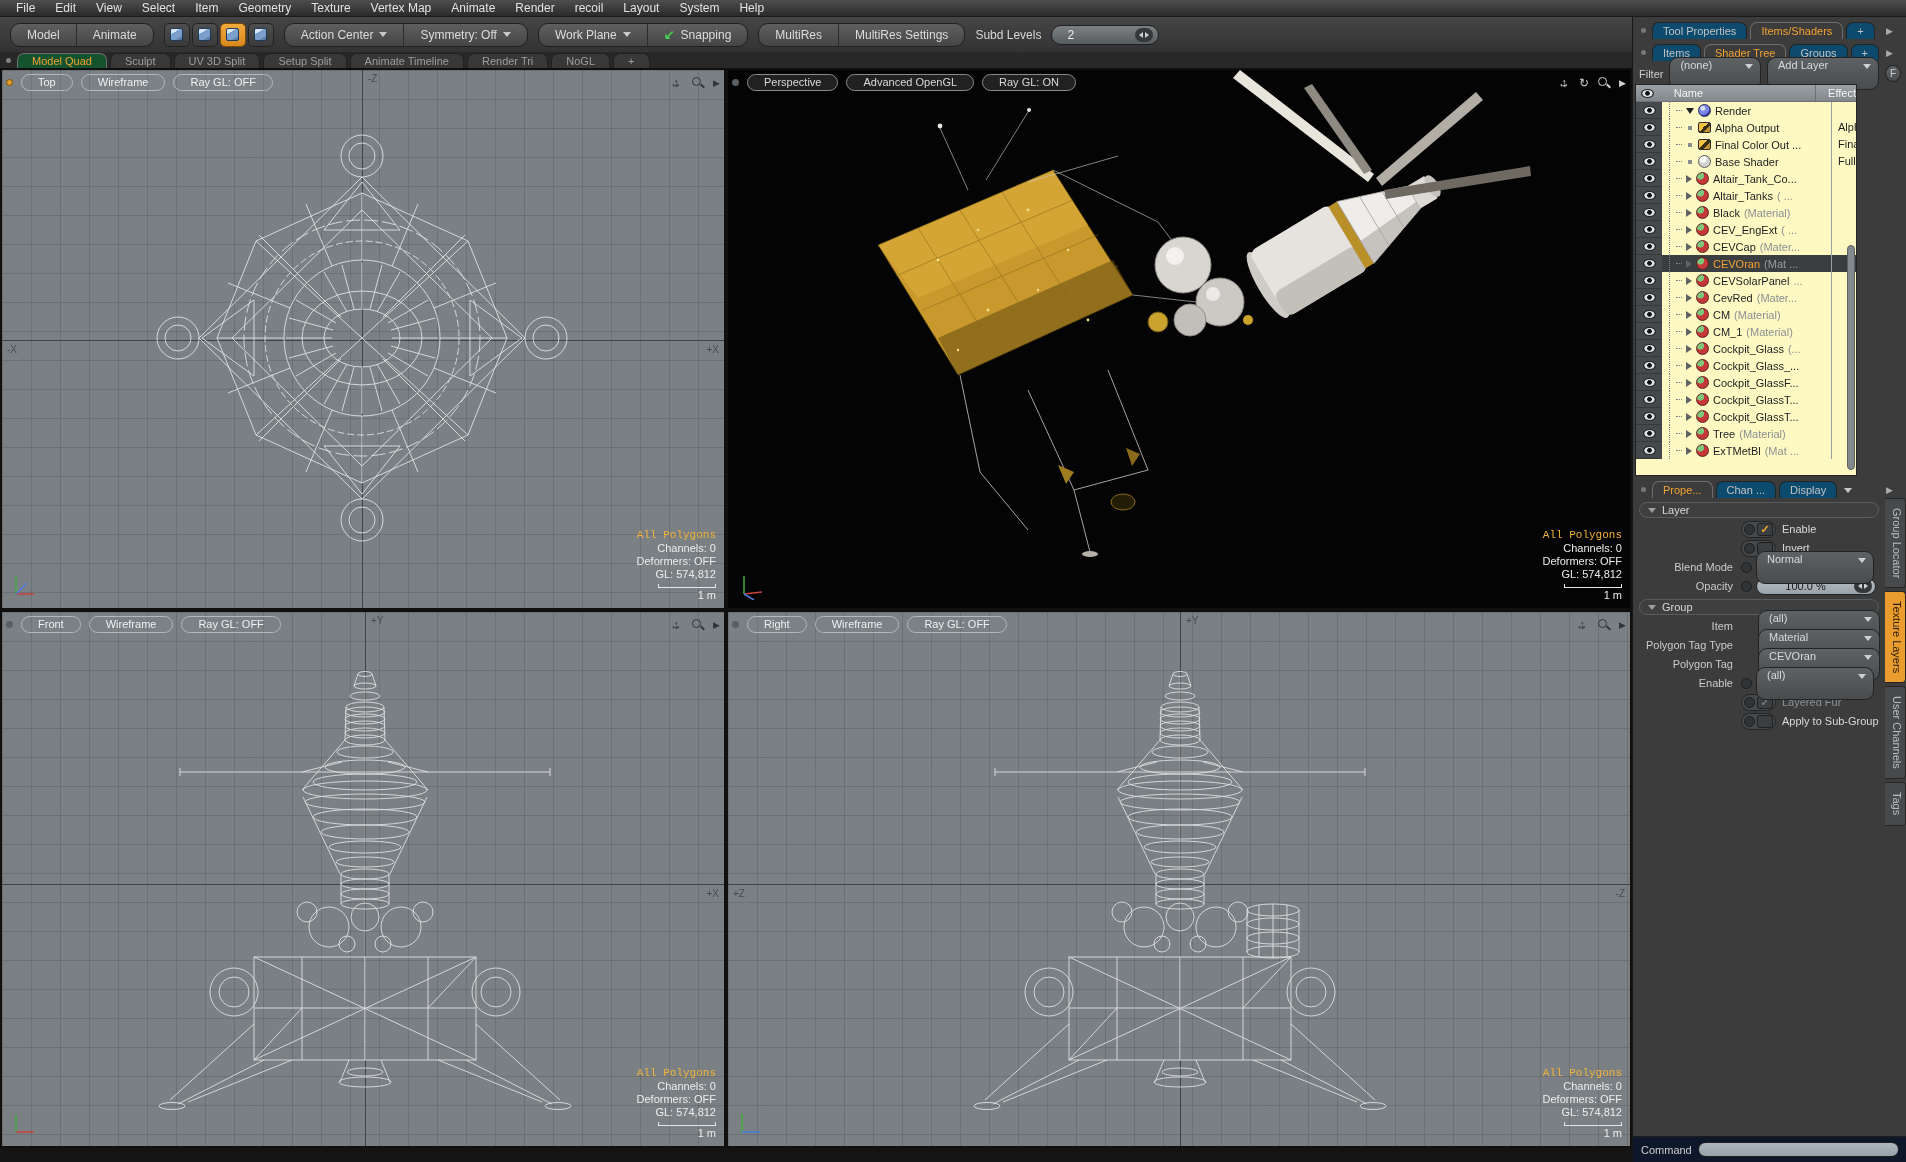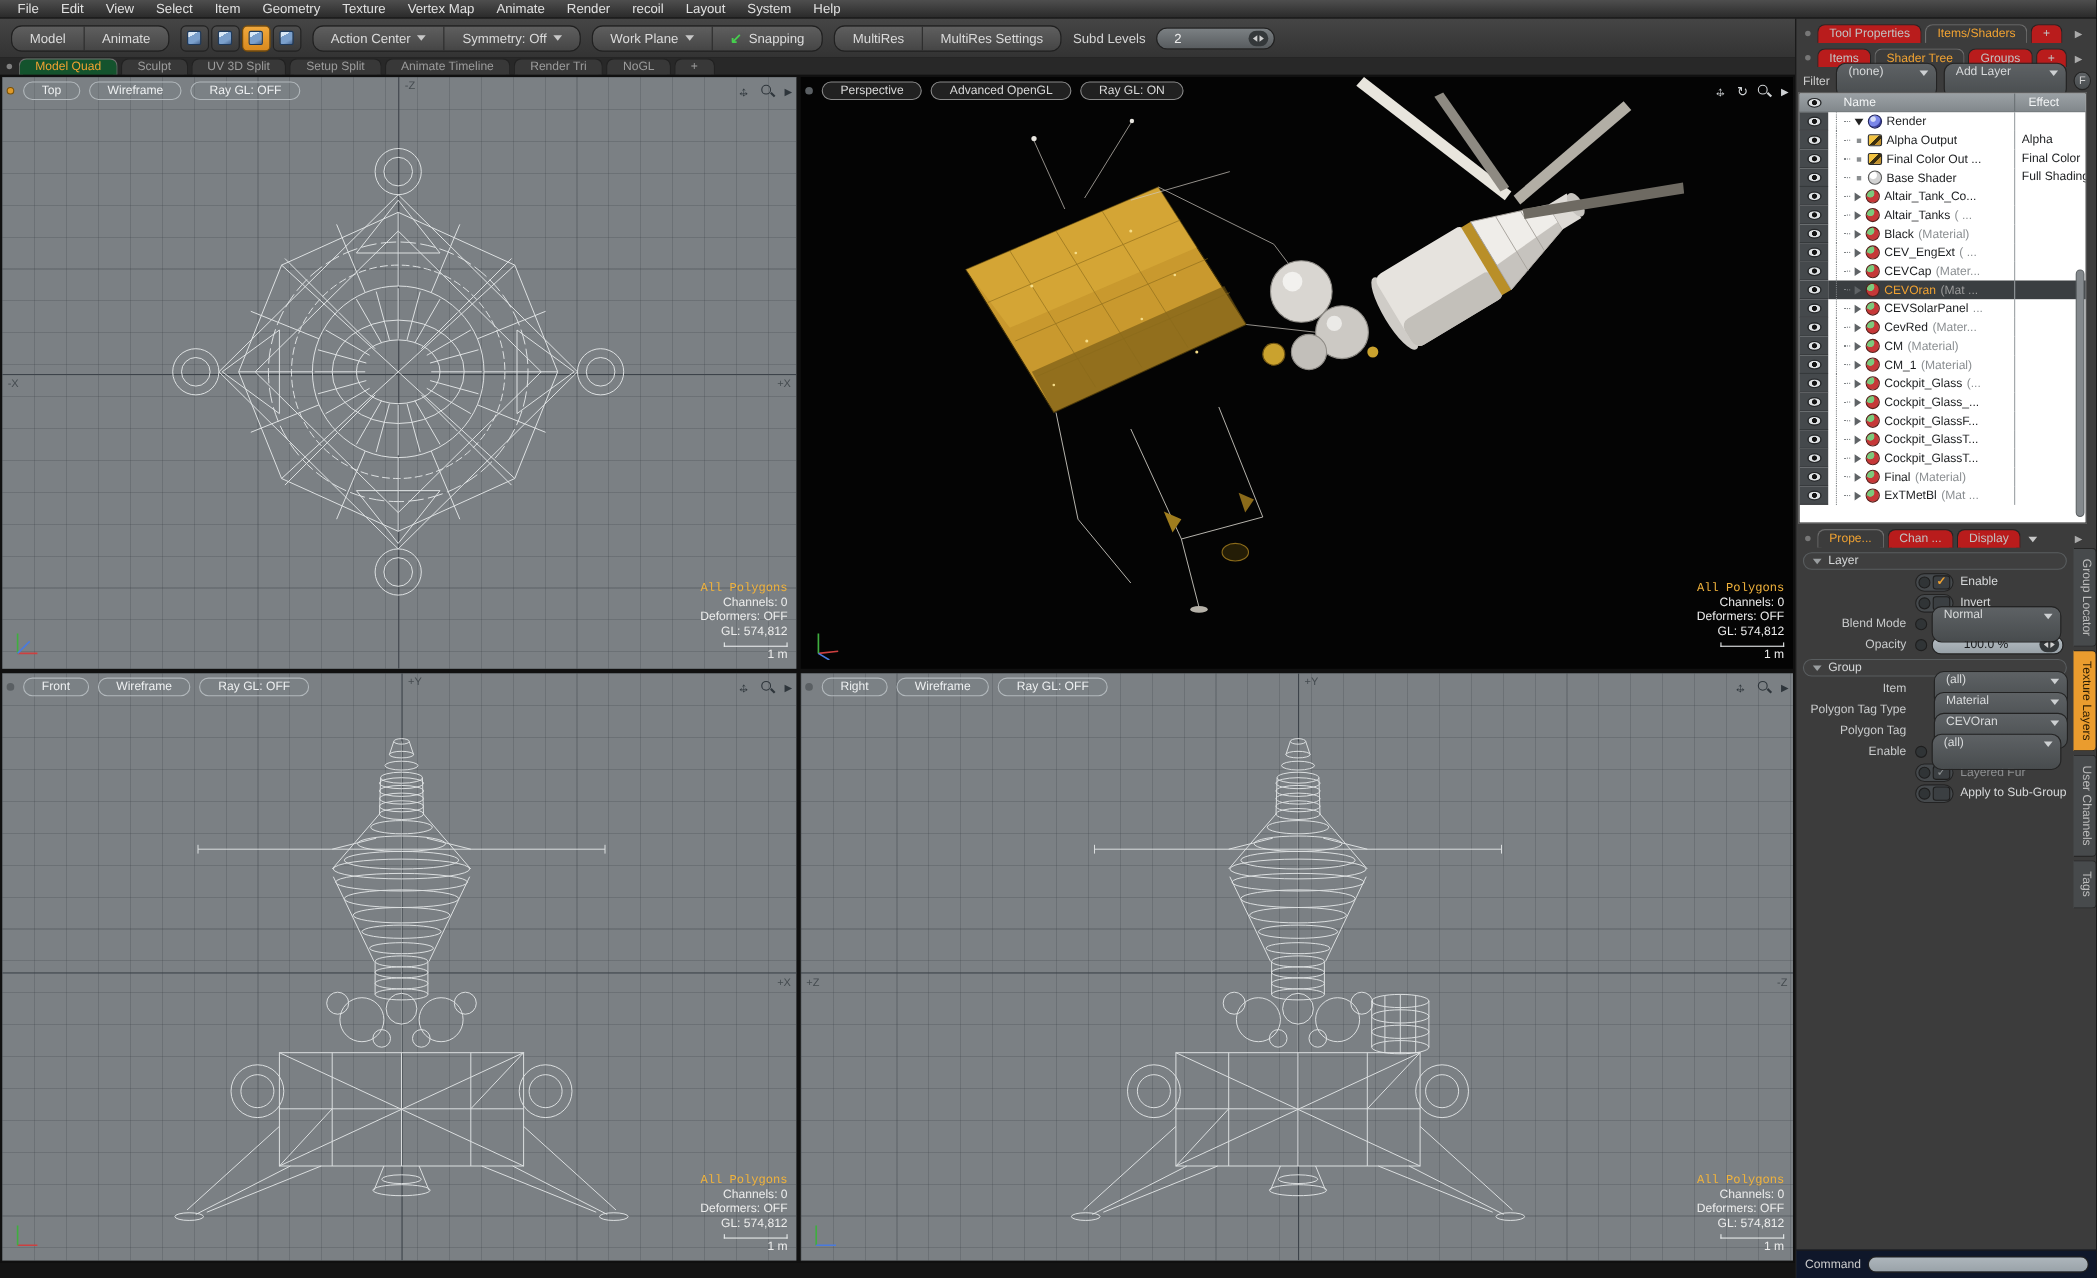--- a/index.html
+++ b/index.html
@@ -81,35 +81,35 @@
   .vp-info .info-poly { color:#f0b23c;font-family:Liberation Mono, monospace; }
   .scalebar { margin:3px 0 1px auto; width:58px; height:4px; border-left:1px solid #e6e9ea;
     border-right:1px solid #e6e9ea; border-bottom:1px solid #e6e9ea; }
   .gizmo { position:absolute; left:8px; bottom:8px; }
 
   
   #rightpanel { position:absolute; left:1632px; top:17px; width:274px; height:1145px;
     background:#3c3c3c; border-left:1px solid #161616; }
   .ptab-row { position:absolute; left:0; width:274px; height:20px; display:flex; align-items:flex-end; gap:3px; padding:0 14px 0 8px; }
   .ptab-dot { width:5px;height:5px;border-radius:50%;background:#777; margin:0 3px 6px 0; }
-  .ptab { font-size:11px; color:#c2c2c2; background:#b91c1c; border:1px solid #242424; border-bottom:none;
+  .ptab { font-size:11px; color:#c2c2c2; background:#0c4a6e; border:1px solid #242424; border-bottom:none;
     border-radius:7px 7px 0 0; padding:2px 10px; line-height:12px; white-space:nowrap; }
   .ptab.active { color:#f0a232; background:#3c3c3c; border-color:#6e6e6e; }
   .ptab-arrow { margin-left:auto; color:#aaa; font-size:9px; padding-bottom:3px; }
   .filter-row { position:absolute; left:0; top:46px; width:274px; height:21px; display:flex; align-items:center; gap:6px; padding:0 6px; }
   .flabel { font-size:11px; color:#cccccc; }
   .dd { position:relative; height:33px; line-height:15px; font-size:11px; color:#d8dadb;
     background:linear-gradient(#5e6265,#484c4e); border:1px solid #232323; border-radius:9px; padding:0 20px 0 10px; white-space:nowrap; overflow:hidden; }
   .dd::after { content:''; position:absolute; right:7px; top:6px; width:0; height:0;
     border-left:4px solid transparent; border-right:4px solid transparent; border-top:5px solid #cdd0d2; }
   .fbtn { width:17px; height:17px; border-radius:50%; background:linear-gradient(#5e6265,#484c4e);
     border:1px solid #232323; color:#d0d0d0; font-size:10px; display:flex; align-items:center; justify-content:center; }
 
   
-  #tree { position:absolute; left:2px; top:67px; width:262px; height:392px; background:#ffffff; border:1px solid #232323; }
+  #tree { position:absolute; left:2px; top:67px; width:222px; height:392px; background:#fef9c3; border:1px solid #232323; }
   .tree-head { display:flex; height:17px; background:linear-gradient(#9ba1a5,#82888c);
     font-size:11px; color:#f2f4f5; border-bottom:1px solid #6a7074; }
   .th-eye { width:26px; display:flex; align-items:center; justify-content:center; }
   .th-name { width:169px; padding-left:14px; line-height:17px; }
   .th-effect { flex:1; line-height:17px; border-left:1px solid #6a7074; padding-left:12px; }
   .trow { display:flex; height:17px; font-size:11px; }
   .eye-cell { width:26px; background:#45494c; display:flex; align-items:center; justify-content:center;
     border-bottom:1px solid rgba(0,0,0,.22); }
   .eye { width:13px; height:9px; border-radius:50%; border:1px solid #26282a;
     background:radial-gradient(circle at 50% 48%, #131313 0 2px, #dfe2e4 2.6px 75%, #6a6e70 78%); }
@@ -949,21 +949,21 @@
 
           <div class="trow">
             <span class="eye-cell">
               <span class="eye"></span>
             </span>
             <span class="row-main">
               <span class="guide"></span>
               <span class="dash"></span>
               <span class="exp exp-closed"></span>
               <span class="licon icon-material"></span>
-              <span class="lname">Final</span>
+              <span class="lname">Tree</span>
               <span class="lsuffix">(Material)</span>
             </span>
             <span class="row-effect"></span>
           </div>
 
           <div class="trow">
             <span class="eye-cell">
               <span class="eye"></span>
             </span>
             <span class="row-main">

